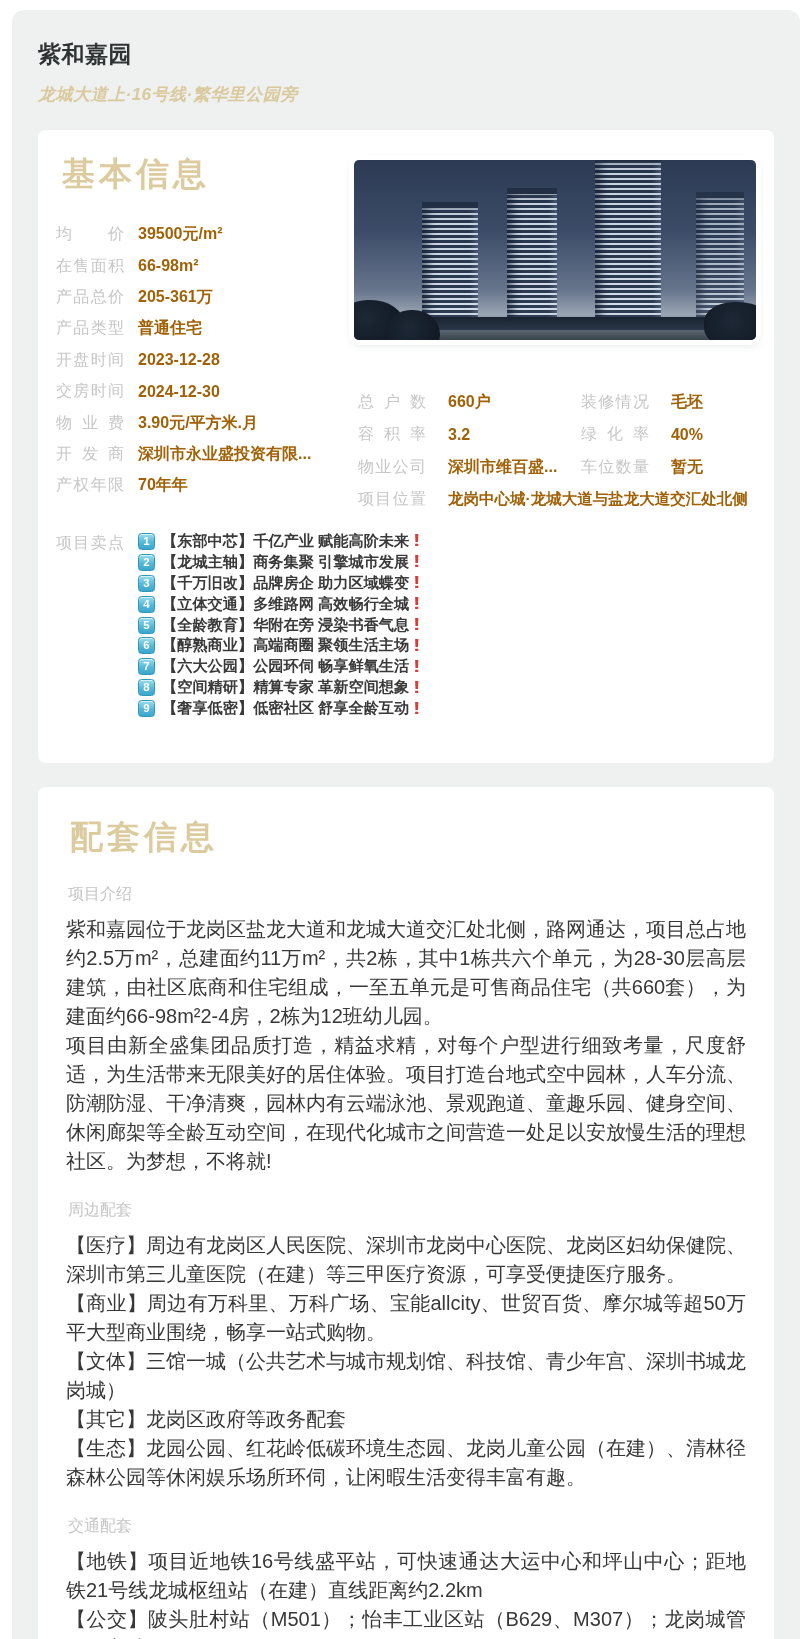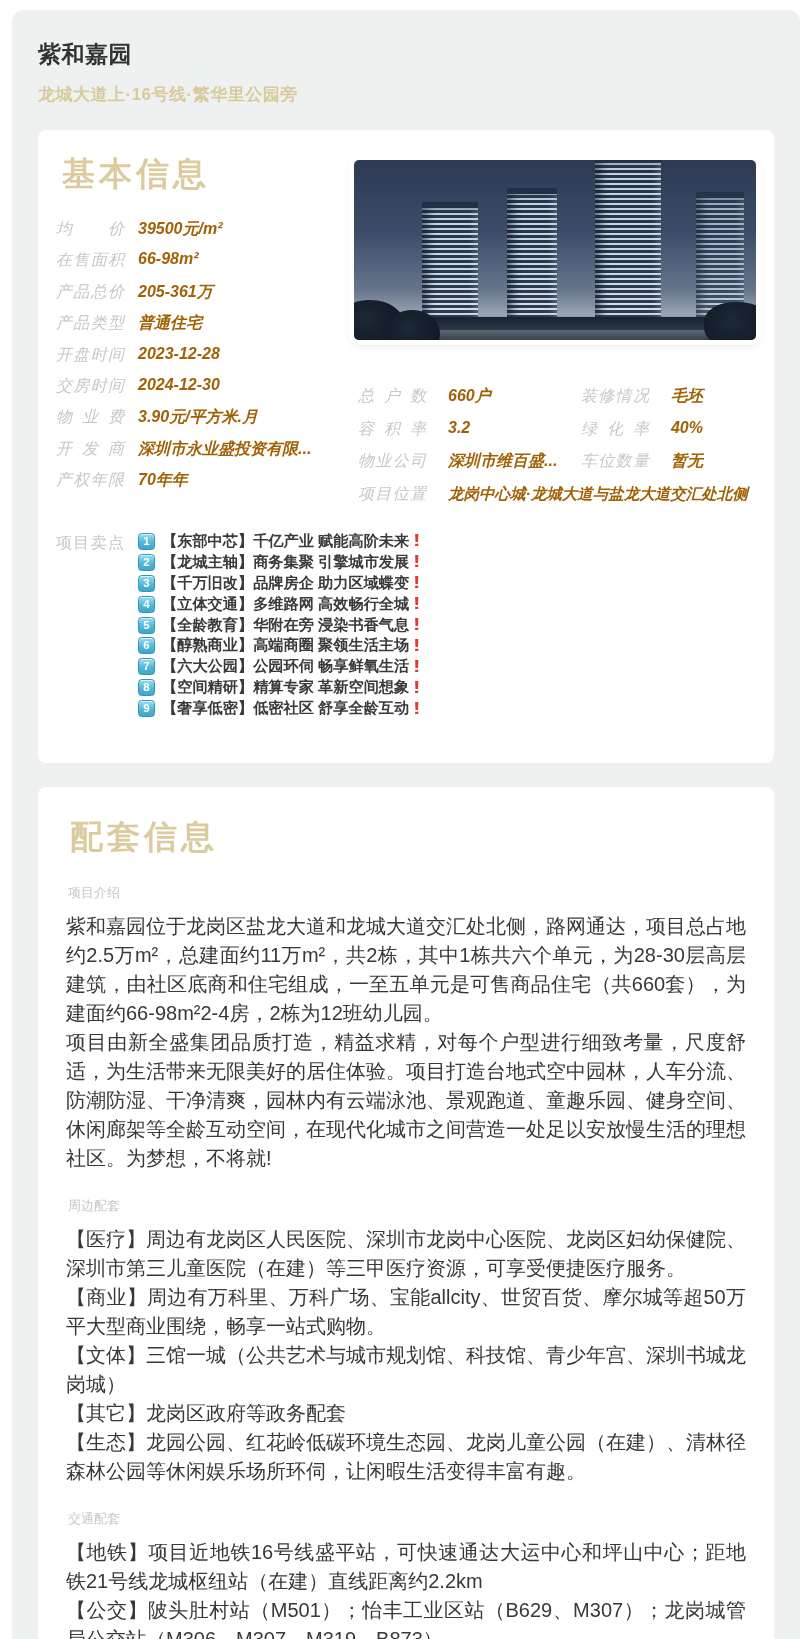--- a/index.html
+++ b/index.html
@@ -2,30 +2,30 @@
 <html><head>
 <meta charset="utf-8">
 <style>
   html,body{margin:0;padding:0;background:#fff;}
   body{width:812px;font-family:"Liberation Sans",sans-serif;-webkit-font-smoothing:antialiased;color:#333;}
   .app{margin:10px 12px 0;background:#eff1f0;border-radius:12px;padding:1px 0 30px;min-height:1580px;box-sizing:border-box;}
 
   
   .hdr{padding:28px 26px 0;}
   .hdr h1{margin:0;font-size:23px;font-weight:700;color:#2f3334;letter-spacing:.5px;}
-  .hdr .sub{margin:13px 0 0;font-size:17px;font-weight:600;color:#d9c99d;letter-spacing:.5px;}
+  .hdr .sub{margin:13px 0 0;font-size:17px;font-weight:600;color:#d9c99d;letter-spacing:.5px;font-style:italic;}
 
   
   .card{background:#fff;border-radius:8px;margin:24px 26px 0;padding:16px 18px 44px;position:relative;box-sizing:border-box;}
   .sec-title{margin:6px 0 0 6px;font-size:33px;font-weight:600;color:#dbcb9e;letter-spacing:4px;}
 
   
   .bi-grid{display:flex;margin-top:22px;}
   .bi-left{width:302px;flex:none;}
-  .f-row{display:flex;align-items:flex-start;height:31.4px;font-style:italic;}
+  .f-row{display:flex;align-items:center;height:31.4px;}
   .f-label{flex:none;display:inline-block;width:68px;font-size:16px;color:#c7c7c7;text-align:justify;text-align-last:justify;margin-right:14px;}
   .f-value{font-size:16px;font-weight:600;color:#a16207;white-space:nowrap;}
   .bi-right{flex:1;min-width:0;}
   .fr-grid{display:grid;grid-template-columns:56% 44%;margin-top:167px;}
   .fr-grid .f-row{height:32.5px;gap:8px;}
   .fr-full{grid-column:1 / span 2;}
   .fr-full .f-value{font-size:15.5px;}
 
   
   .photo{position:absolute;top:30px;right:18px;width:402px;height:180px;border-radius:5px;overflow:hidden;
@@ -51,21 +51,21 @@
   .sp-list{list-style:none;margin:0;padding:0;}
   .sp-list li{display:flex;align-items:center;height:20.9px;}
   .sp-badge{flex:none;width:17px;height:17px;margin-right:7px;border-radius:3.5px;
     background:linear-gradient(180deg,#9adeef 0%,#56b8d8 55%,#3ba6cb 100%);
     border:1px solid #2f97ba;box-sizing:border-box;color:#fff;font-size:11.5px;font-weight:700;
     text-align:center;line-height:15px;box-shadow:inset 0 1px 0 rgba(255,255,255,.6);}
   .sp-text{font-size:15.2px;font-weight:600;color:#3a3a3a;white-space:nowrap;}
   .sp-mark{color:#dd3b35;font-weight:800;font-size:16px;margin-left:5px;transform:scaleX(1.4);}
 
   
-  .sub-label{margin:24px 0 10px 2px;font-size:13px;font-weight:400;color:#c6c6c6;}
+  .sub-label{margin:24px 0 10px 2px;font-size:16px;font-weight:400;color:#c6c6c6;}
   .para{margin:0;font-size:20px;line-height:29px;color:#383838;text-align:justify;}
   .card2{padding:22px 28px 34px;}
   .card2 .sec-title{margin-left:4px;}
 </style>
 </head>
 <body>
 
 <div class="app">
 
   <div class="hdr">

